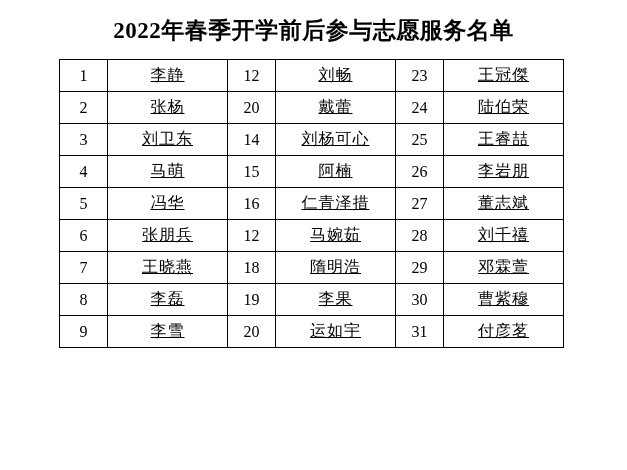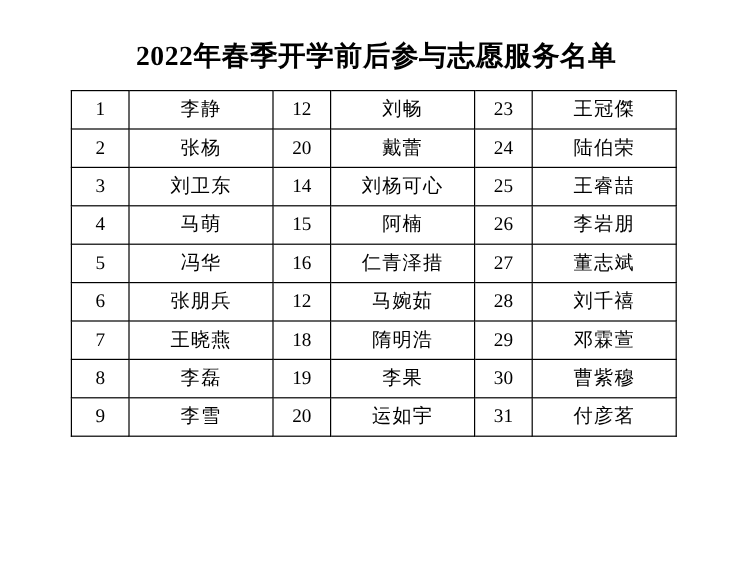--- a/index.html
+++ b/index.html
@@ -10,21 +10,21 @@
   .page {
     position: relative;
     width: 627px;
     height: 470px;
     background: #ffffff;
     overflow: hidden;
     font-family: "Liberation Serif", "DejaVu Serif", serif;
     color: #000000;
   }
   .title {
-    padding-top: 33px;
+    padding-top: 17px;
     text-align: center;
     font-size: 23px;
     font-weight: bold;
     letter-spacing: 0.5px;
     line-height: 27px;
   }
   table.roster {
     border-collapse: collapse;
     margin-left: 59px;
     margin-top: 15px;
@@ -34,21 +34,21 @@
     border: 1.5px solid #000000;
     height: 31px;
     padding: 0;
     text-align: center;
     vertical-align: middle;
     font-size: 16px;
     overflow: hidden;
     white-space: nowrap;
   }
   table.roster td.no-cell   { width: 47px; }
-  table.roster td.name-cell { width: 119px; letter-spacing: 1px; }
+  table.roster td.name-cell { width: 119px; letter-spacing: 1px; text-decoration: underline; }
   table.roster td.empty-cell {
     border: none;
   }
 </style>
 </head>
 <body>
 
 <div class="page">
   <div class="title">2022年春季开学前后参与志愿服务名单</div>
 

